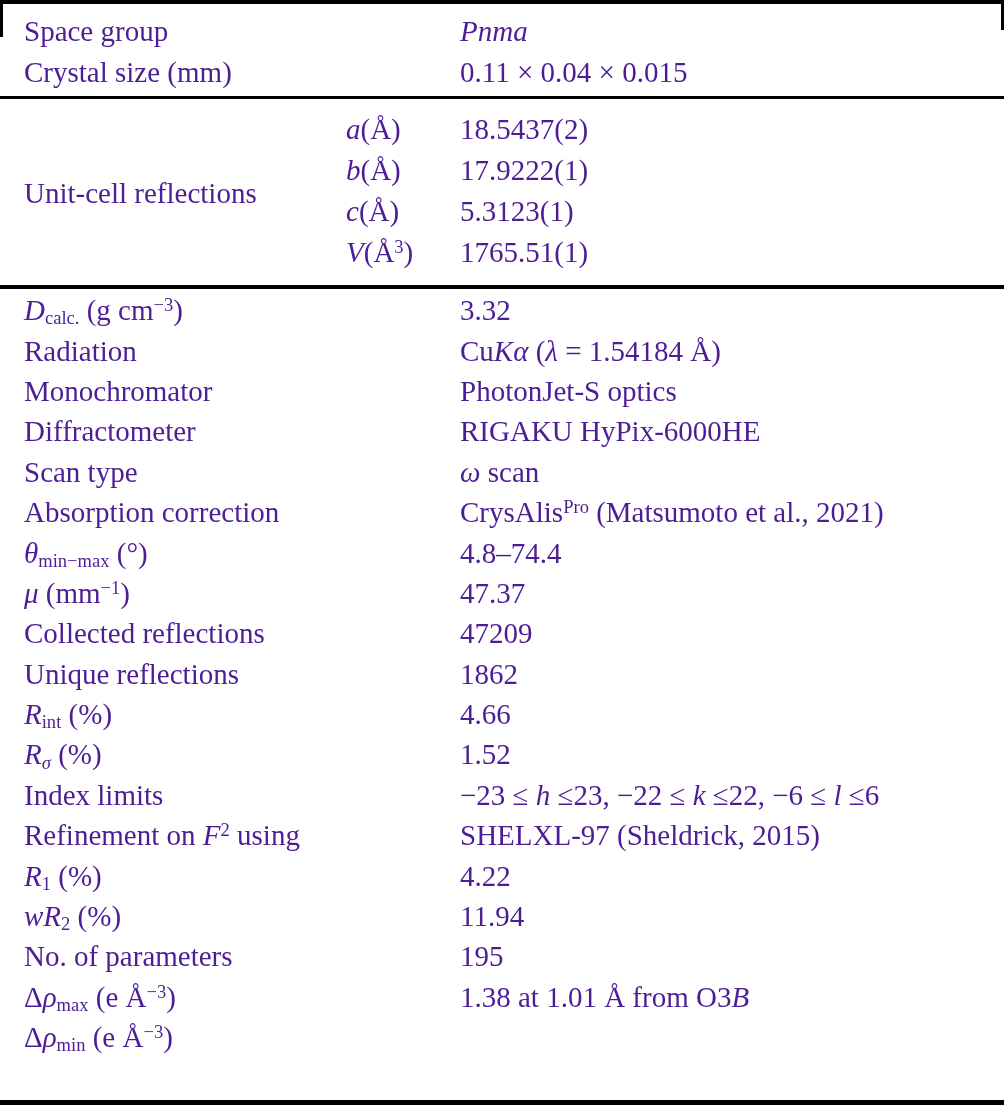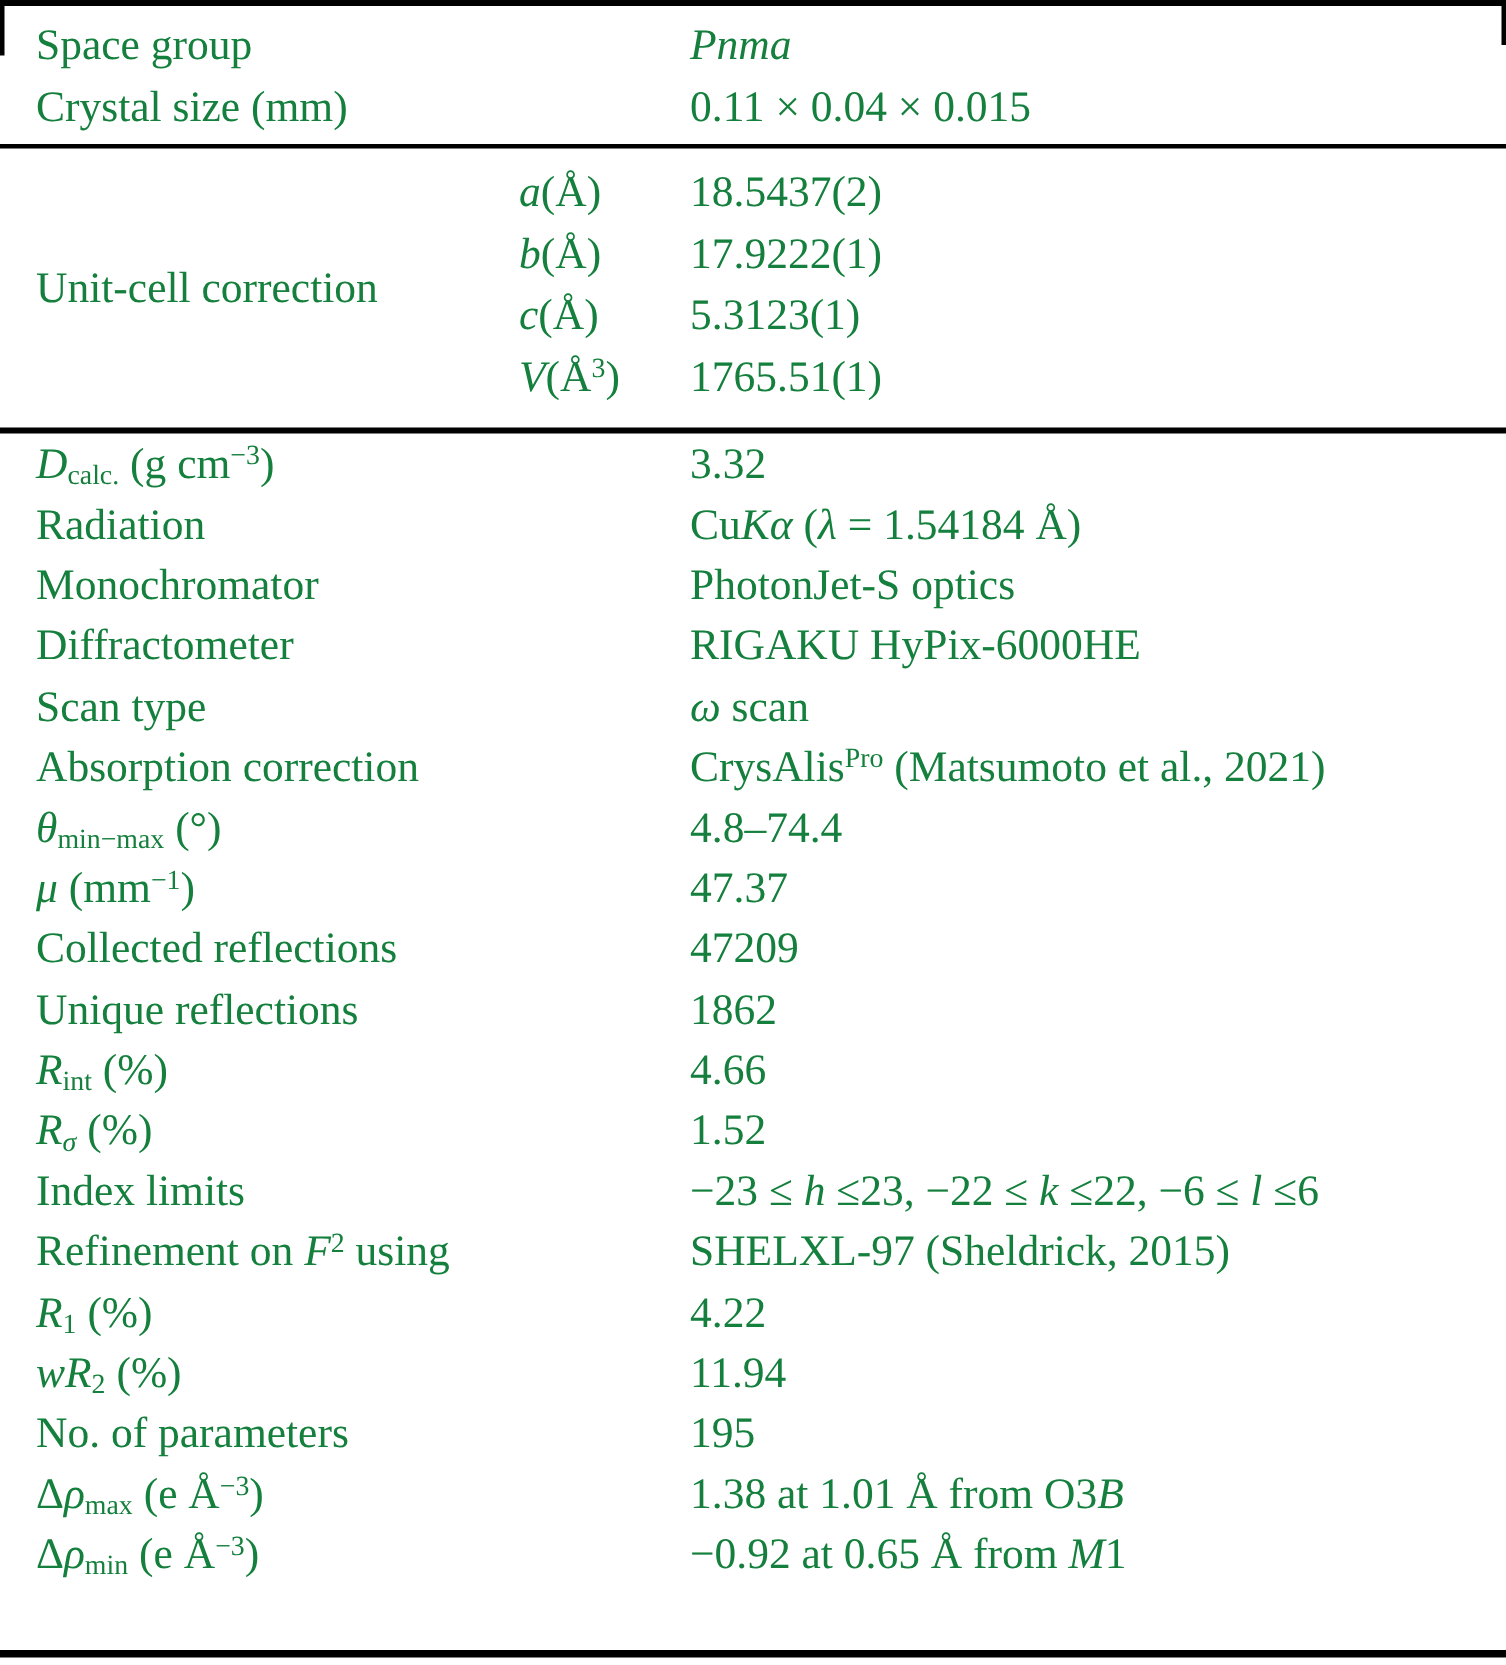--- a/index.html
+++ b/index.html
@@ -1,21 +1,21 @@
 <!DOCTYPE html>
 <html><head>
 <meta charset="utf-8">
 <style>
   html, body { margin: 0; padding: 0; background: #ffffff; }
   .page {
     position: relative;
     width: 1004px;
     height: 1110px;
     background: #ffffff;
-    color: #15803d;
+    color: #4c1d95;
     font-family: "Liberation Serif", "DejaVu Serif", serif;
     font-size: 29px;
     overflow: hidden;
   }
   .rule { position: absolute; left: 0; width: 1004px; background: #000000; }
   .rule-top    { top: 0;      height: 4px; }
   .rule-1      { top: 96px;   height: 3px; }
   .rule-2      { top: 285px;  height: 4px; }
   .rule-bottom { top: 1100px; height: 5px; }
   .tick { position: absolute; top: 0; width: 3px; background: #000000; }
@@ -74,21 +74,21 @@
       </div>
       <div class="row">
         <span class="cell lbl">Crystal size (mm)</span>
         <span class="cell val">0.11 × 0.04 × 0.015</span>
       </div>
     </div>
 
   <div class="rule rule-1"></div>
 
   <div class="section" id="section-b">
-    <div class="group-label">Unit-cell correction</div>
+    <div class="group-label">Unit-cell reflections</div>
     <div id="rows-b">
         <div class="row">
           <span class="cell sub-lbl"><i>a</i>(Å)</span>
           <span class="cell val">18.5437(2)</span>
         </div>
         <div class="row">
           <span class="cell sub-lbl"><i>b</i>(Å)</span>
           <span class="cell val">17.9222(1)</span>
         </div>
         <div class="row">
@@ -172,19 +172,18 @@
       <div class="row">
         <span class="cell lbl">No. of parameters</span>
         <span class="cell val">195</span>
       </div>
       <div class="row">
         <span class="cell lbl">Δ<i>ρ</i><sub>max</sub> (e Å<sup>−3</sup>)</span>
         <span class="cell val">1.38 at 1.01 Å from O3<i>B</i></span>
       </div>
       <div class="row">
         <span class="cell lbl">Δ<i>ρ</i><sub>min</sub> (e Å<sup>−3</sup>)</span>
-        <span class="cell val">−0.92 at 0.65 Å from <i>M</i>1</span>
       </div>
     </div>
 
   <div class="rule rule-bottom"></div>
 
 </div>
 
 </body></html>

